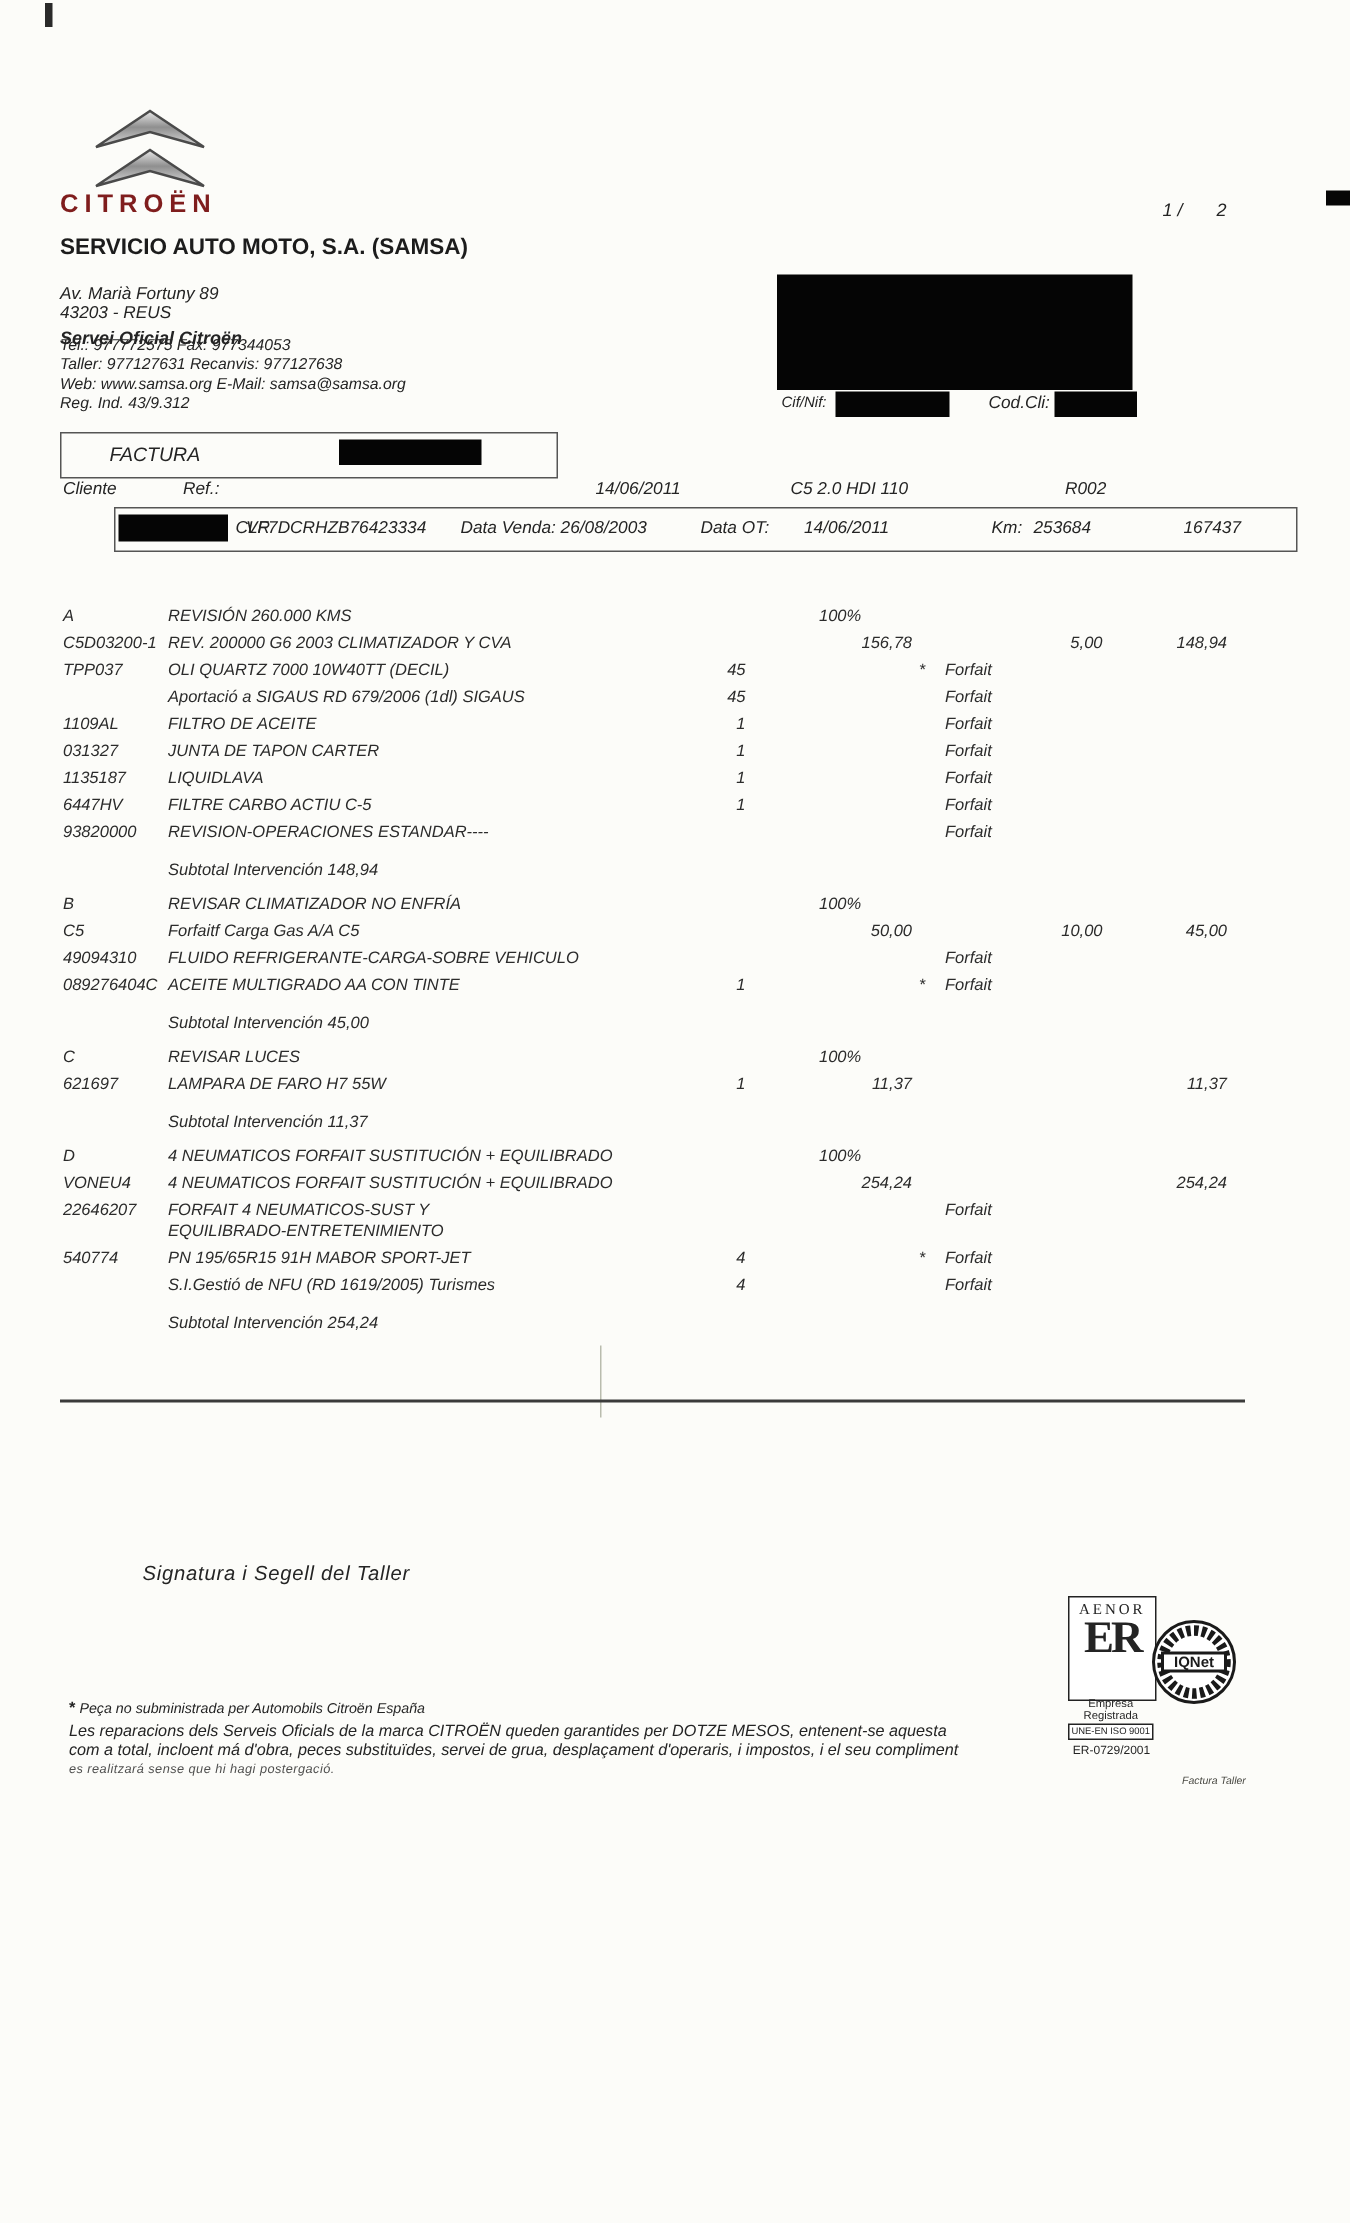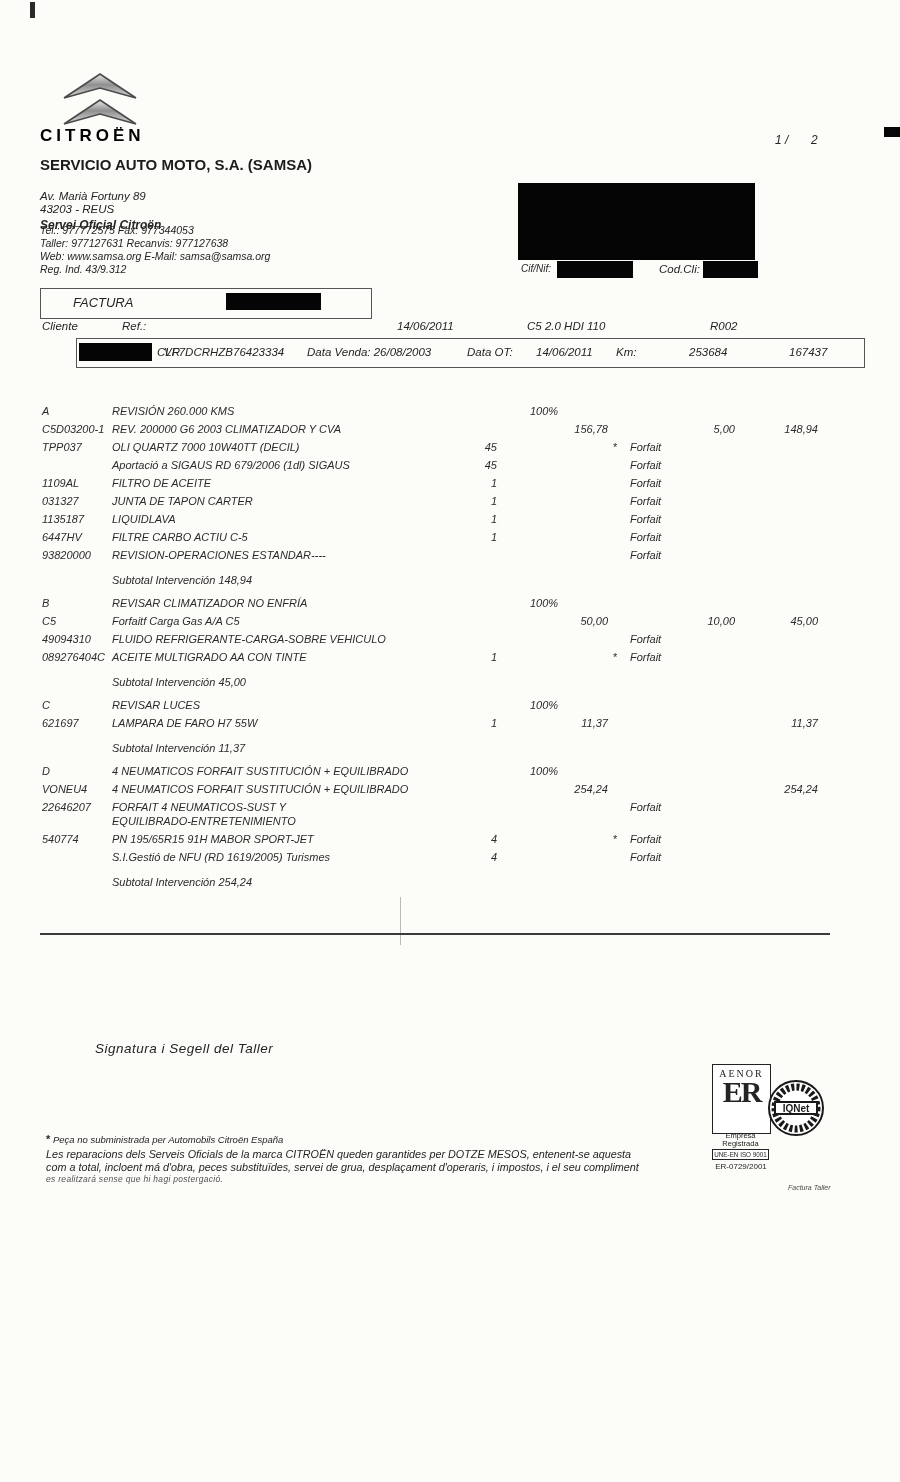--- a/index.html
+++ b/index.html
@@ -7,21 +7,21 @@
     position:relative;width:900px;height:1482px;margin:0 auto;
     background:#fcfcf9;overflow:hidden;
     font-family:"Liberation Sans","DejaVu Sans",sans-serif;
     color:#242424;
   }
   .it{font-style:italic;}
   .abs{position:absolute;}
   .redact{position:absolute;background:#050505;}
 
   
-  .brand-word{font-weight:bold;letter-spacing:4px;font-size:17px;color:#000000;}
+  .brand-word{font-weight:bold;letter-spacing:4px;font-size:17px;color:#7f1d1d;}
   .company-name{font-weight:bold;font-size:15px;color:#1c1c1c;}
   .company-sub{font-weight:bold;font-style:italic;font-size:12px;}
   .addr{font-style:italic;font-size:11.5px;line-height:13.5px;}
   .contact{font-style:italic;font-size:10.5px;line-height:13px;}
   .pagenum{font-style:italic;font-size:12px;}
 
   
   .factura-box{position:absolute;left:40px;top:288px;width:330px;height:29px;border:1.5px solid #555;}
   .factura-label{position:absolute;left:32px;top:6px;font-style:italic;font-size:13px;}
 
@@ -37,21 +37,21 @@
   .tbody{position:absolute;left:38px;top:405px;width:787px;font-style:italic;font-size:11px;color:#2b2b2b;}
   .tsection{margin-bottom:5px;}
   .trow{position:relative;height:18px;}
   .trow.twoline{height:32px;}
   .trow.subtotal{margin-top:7px;margin-bottom:2px;}
   .cell{position:absolute;top:0;white-space:nowrap;}
   .c-code{left:4px;}
   .c-concept{left:74px;}
   .c-concept2{left:74px;top:14px;}
   .c-qty{right:328px;}
-  .c-pct{left:492px;}
+  .c-pct{left:508px;}
   .c-pvp{right:217px;}
   .c-star{left:575px;font-style:normal;}
   .c-codi{left:592px;}
   .c-mid{right:90px;}
   .c-total{right:7px;}
 
   .hr-bottom{position:absolute;left:40px;top:933px;width:790px;height:2px;background:#3b3b3b;}
   .vmark{position:absolute;left:400px;top:897px;width:1px;height:48px;background:#b9bcae;}
 
   .signature{position:absolute;left:95px;top:1041px;font-style:italic;font-size:13.5px;letter-spacing:.5px;}
@@ -129,21 +129,21 @@
     <span class="abs" style="left:710px;">R002</span>
   </div>
 
   <div class="vehicle-box">
     <div class="redact" style="left:2px;top:4px;width:73px;height:18px;"></div>
     <span class="abs" style="left:80px;">CLR</span>
     <span class="abs" style="left:88px;left:87px;left:86px;left:87px;left:87px;left:87px;left:87px;left:87px;left:87px;left:87px;left:87px;left:87px;left:87px;left:87px;left:87px;left:87px;left:87px;left:87px;left:87px;left:87px;left:87px;left:87px;left:87px;left:87px;left:87px;left:87px;left:87px;left:87px;left:87px;left:87px;left:87px;left:87px;left:87px;left:87px;left:87px;left:87px;left:87px;left:87px;left:87px;left:87px;left:87px">VF7DCRHZB76423334</span>
     <span class="abs" style="left:230px;">Data Venda: 26/08/2003</span>
     <span class="abs" style="left:390px;">Data OT:</span>
     <span class="abs" style="left:459px;">14/06/2011</span>
-    <span class="abs" style="left:539px;text-align:center;">Km:</span>
+    <span class="abs" style="left:584px;text-align:center;">Km:</span>
     <span class="abs" style="left:612px;">253684</span>
     <span class="abs" style="left:712px;">167437</span>
   </div>
 
 
   <div class="tbody">
       <div class="tsection">
         <div class="trow">
           <span class="cell c-code">A</span>
           <span class="cell c-concept">REVISIÓN 260.000 KMS</span>

